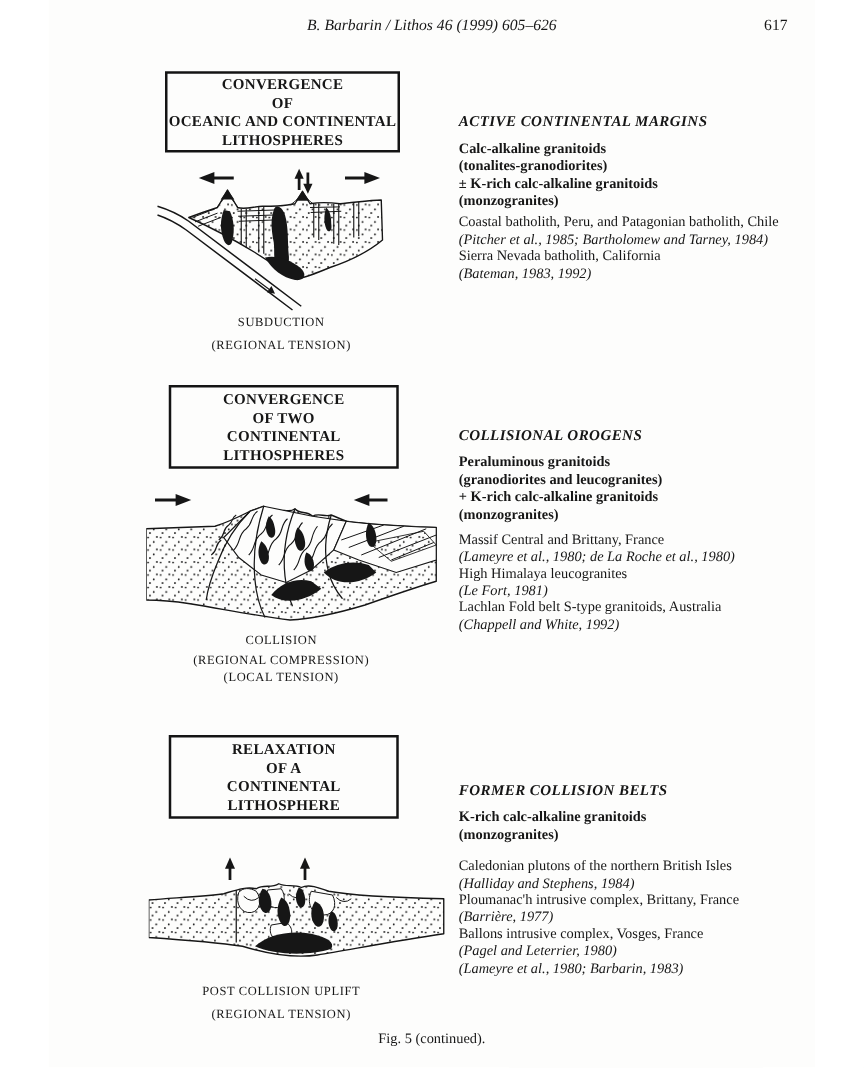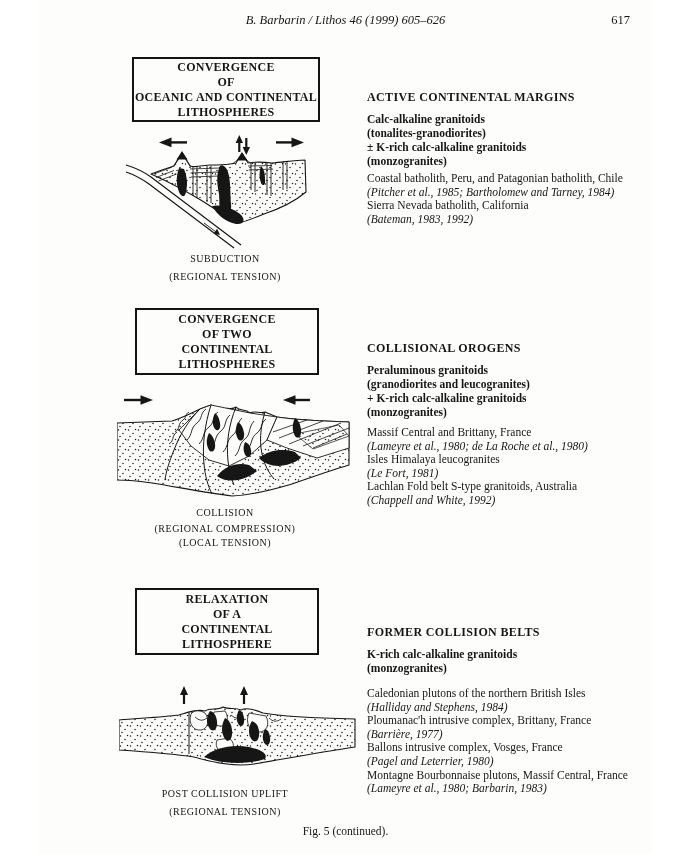--- a/index.html
+++ b/index.html
@@ -33,20 +33,21 @@
     position:absolute; left:55px; width:262px; text-align:center;
     font-size:10px; letter-spacing:0.05em;
   }
   #c1m  { top:253px; } #c1s1 { top:271px; }
   #c2m  { top:507px; } #c2s1 { top:523px; } #c2s2 { top:537px; }
   #c3m  { top:788px; } #c3s1 { top:806px; }
 
   .rh {
     position:absolute; left:328px; font-weight:bold; font-size:12px;
     letter-spacing:0.03em;
+    font-style:italic;
   }
   #h1 { top:90px; } #h2 { top:341px; } #h3 { top:625px; }
 
   .rg {
     position:absolute; left:328px; font-weight:bold; font-size:11.5px;
     line-height:14px; white-space:pre-line;
   }
   #g1 { top:112px; } #g2 { top:363px; } #g3 { top:647px; }
 
   .rex { position:absolute; left:328px; font-size:11.5px; line-height:13.6px; }
@@ -268,35 +269,34 @@
   </div>
 
   <div class="rh" id="h2">COLLISIONAL OROGENS</div>
   <div class="rg" id="g2">Peraluminous granitoids
 (granodiorites and leucogranites)
 + K-rich calc-alkaline granitoids
 (monzogranites)</div>
   <div class="rex" id="e2">
     <div class="loc">Massif Central and Brittany, France</div>
     <div class="ref">(Lameyre et al., 1980; de La Roche et al., 1980)</div>
-    <div class="loc">Isles Himalaya leucogranites</div>
+    <div class="loc">High Himalaya leucogranites</div>
     <div class="ref">(Le Fort, 1981)</div>
     <div class="loc">Lachlan Fold belt S-type granitoids, Australia</div>
     <div class="ref">(Chappell and White, 1992)</div>
   </div>
 
   <div class="rh" id="h3">FORMER COLLISION BELTS</div>
   <div class="rg" id="g3">K-rich calc-alkaline granitoids
 (monzogranites)</div>
   <div class="rex" id="e3">
     <div class="loc">Caledonian plutons of the northern British Isles</div>
     <div class="ref">(Halliday and Stephens, 1984)</div>
     <div class="loc">Ploumanac'h intrusive complex, Brittany, France</div>
     <div class="ref">(Barrière, 1977)</div>
     <div class="loc">Ballons intrusive complex, Vosges, France</div>
     <div class="ref">(Pagel and Leterrier, 1980)</div>
-    <div class="loc">Montagne Bourbonnaise plutons, Massif Central, France</div>
     <div class="ref">(Lameyre et al., 1980; Barbarin, 1983)</div>
   </div>
 
   <div class="footer">Fig. 5 (continued).</div>
 
 </div>
 
 </body></html>

